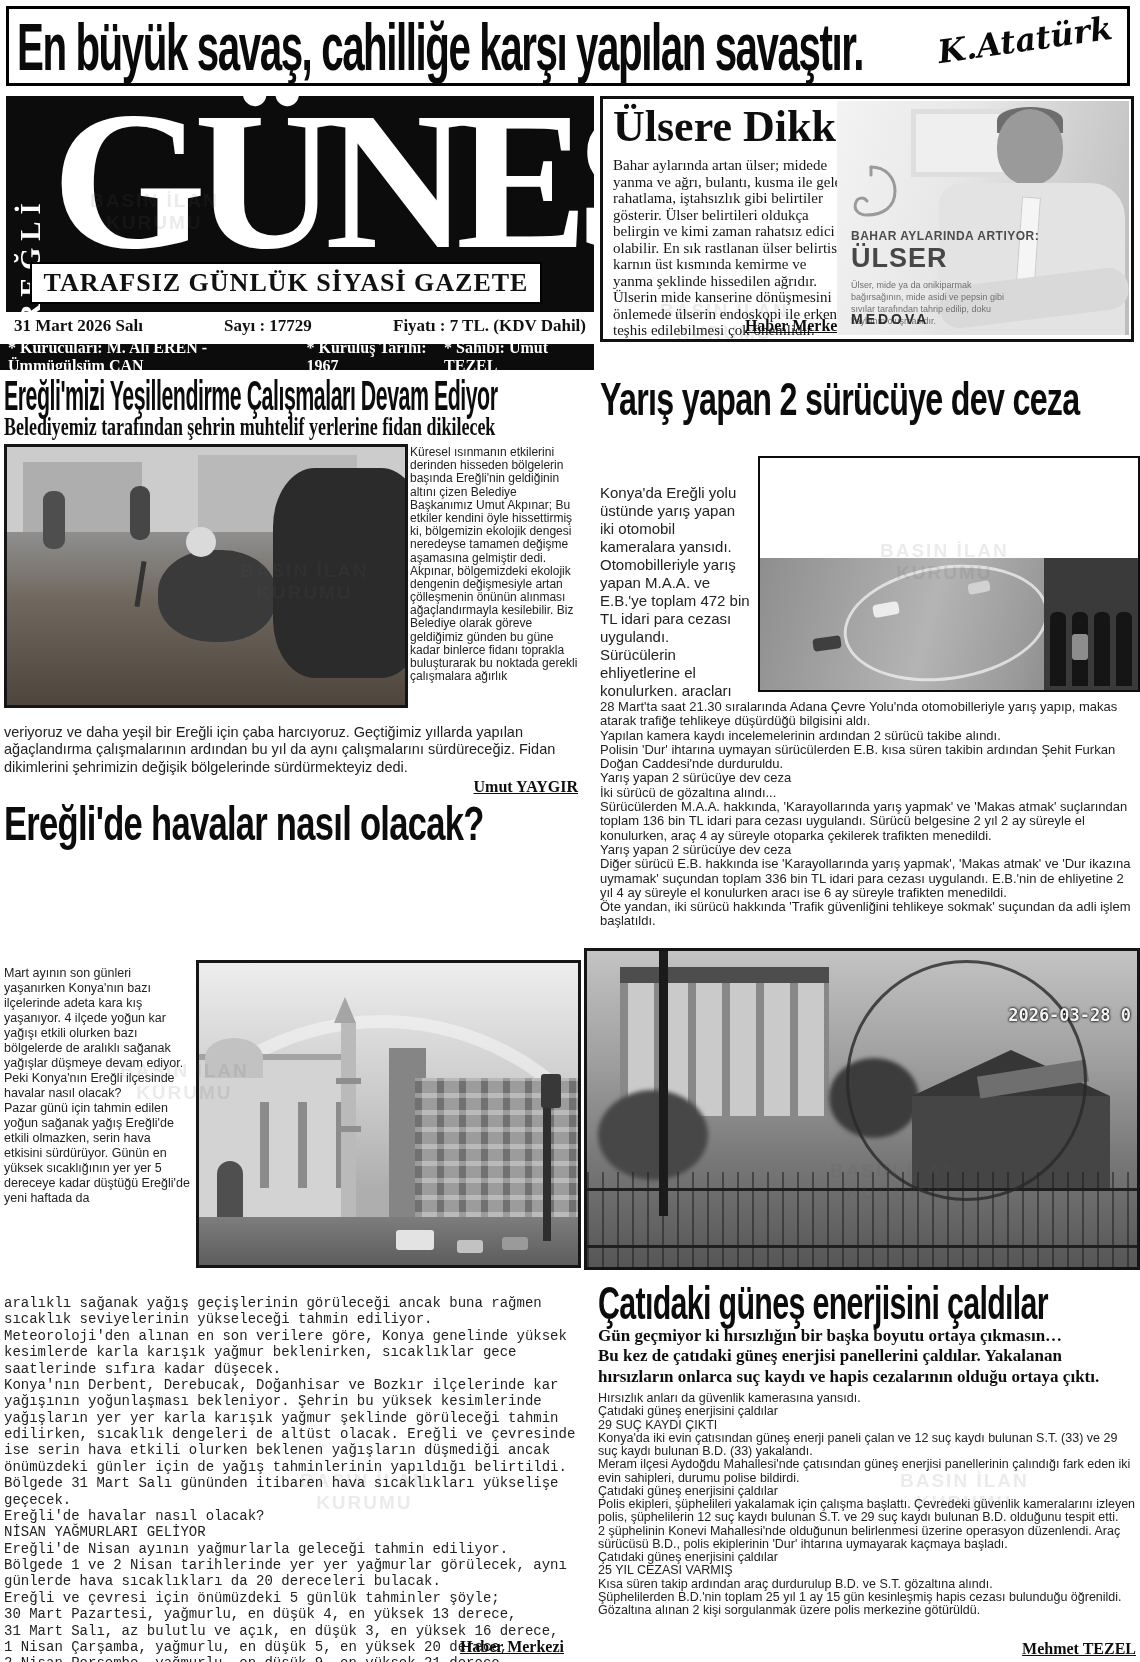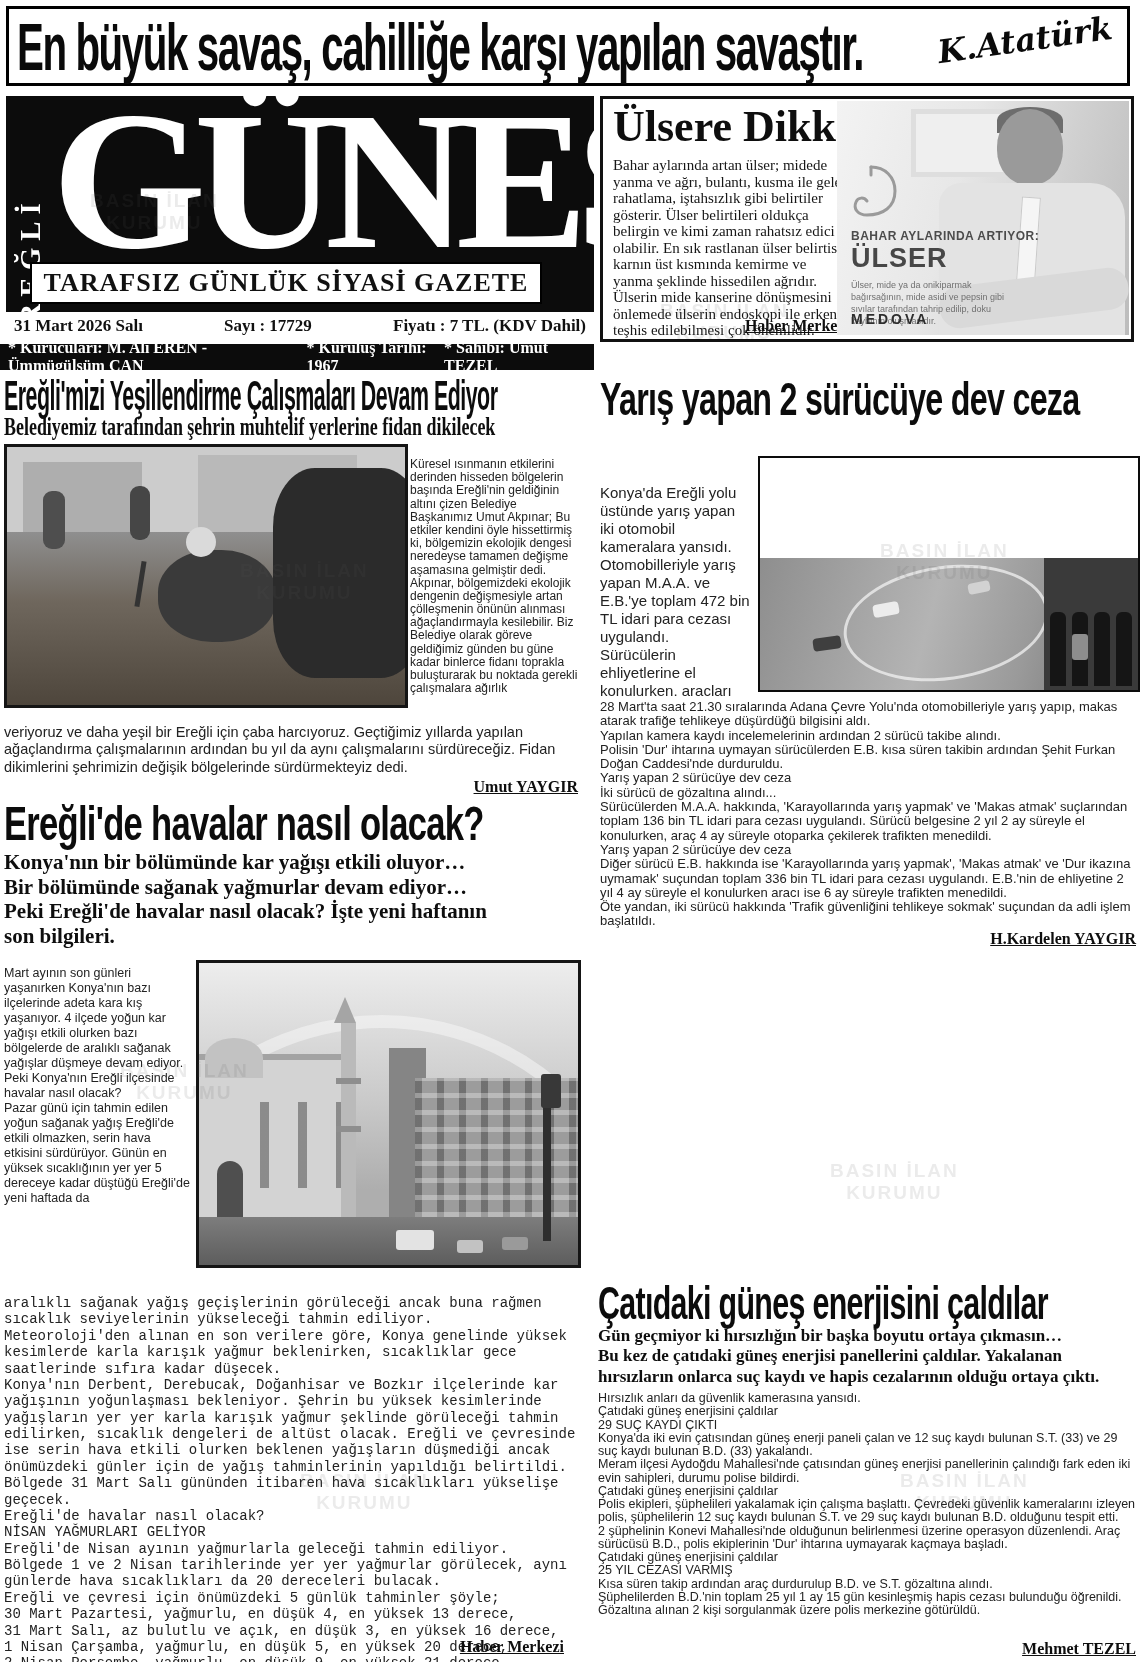--- a/index.html
+++ b/index.html
@@ -70,21 +70,21 @@
   .p1-bld1{position:absolute;left:4%;top:6%;width:30%;height:28%;background:#aeaeae;}
   .p1-bld2{position:absolute;left:48%;top:3%;width:40%;height:31%;background:#b9b9b9;}
   .p1-ground{position:absolute;left:0;top:33%;width:100%;height:67%;
              background:linear-gradient(180deg,#8f8f8f,#6f675d 40%,#4e463c 100%);}
   .p1-fig1{position:absolute;left:9%;top:17%;width:22px;height:58px;background:#4e4e4e;border-radius:9px;}
   .p1-fig2{position:absolute;left:31%;top:15%;width:20px;height:54px;background:#464646;border-radius:9px;}
   .p1-head{position:absolute;left:45%;top:31%;width:30px;height:30px;background:#dadada;border-radius:50%;}
   .p1-body{position:absolute;left:38%;top:40%;width:118px;height:92px;background:#3a3a3a;border-radius:46%;}
   .p1-suit{position:absolute;right:-18px;top:8%;width:150px;height:210px;background:#2b2b2b;border-radius:28%;}
   .p1-sapling{position:absolute;left:33%;top:44%;width:5px;height:46px;background:#333;transform:rotate(9deg);}
-  #col1{left:410px;top:446px;width:168px;height:276px;font-size:12px;line-height:1.1;overflow:hidden;margin-top:12px;}
+  #col1{left:410px;top:446px;width:168px;height:276px;font-size:12px;line-height:1.1;overflow:hidden;}
   #cont1{left:4px;top:724px;width:574px;font-size:14.5px;line-height:1.2;}
   #byline1{left:4px;top:778px;width:574px;}
 
   
   #hl2{left:600px;top:372px;font-size:46px;transform:scaleX(.70);}
   #sub2{left:600px;top:418px;width:536px;font-size:17.5px;line-height:1.18;}
   #col2{left:600px;top:484px;width:150px;height:212px;font-size:15px;line-height:1.2;overflow:hidden;}
   #devceza{left:758px;top:456px;width:378px;height:232px;border:2px solid #0c0c0c;overflow:hidden;}
   #dev-black{position:absolute;left:0;top:0;width:100%;height:100px;background:#0b0b0b;text-align:center;}
   #dev-title{font-weight:900;font-size:52px;line-height:56px;letter-spacing:0px;color:#fff;
@@ -264,27 +264,22 @@
   </div>
   <div id="cont2" class="abs bodytxt">28 Mart'ta saat 21.30 sıralarında Adana Çevre Yolu'nda otomobilleriyle yarış yapıp, makas atarak trafiğe tehlikeye düşürdüğü bilgisini aldı.
 Yapılan kamera kaydı incelemelerinin ardından 2 sürücü takibe alındı.
 Polisin 'Dur' ihtarına uymayan sürücülerden E.B. kısa süren takibin ardından Şehit Furkan Doğan Caddesi'nde durduruldu.
 Yarış yapan 2 sürücüye dev ceza
 İki sürücü de gözaltına alındı...
 Sürücülerden M.A.A. hakkında, 'Karayollarında yarış yapmak' ve 'Makas atmak' suçlarından toplam 136 bin TL idari para cezası uygulandı. Sürücü belgesine 2 yıl 2 ay süreyle el konulurken, araç 4 ay süreyle otoparka çekilerek trafikten menedildi.
 Yarış yapan 2 sürücüye dev ceza
 Diğer sürücü E.B. hakkında ise 'Karayollarında yarış yapmak', 'Makas atmak' ve 'Dur ikazına uymamak' suçundan toplam 336 bin TL idari para cezası uygulandı. E.B.'nin de ehliyetine 2 yıl 4 ay süreyle el konulurken aracı ise 6 ay süreyle trafikten menedildi.
 Öte yandan, iki sürücü hakkında 'Trafik güvenliğini tehlikeye sokmak' suçundan da adli işlem başlatıldı.</div>
-  <div id="byline2" class="abs byline">H.Kardelen YAYGIR</div>
 
   <div id="hl3" class="abs hl">Ereğli'de havalar nasıl olacak?</div>
-  <div id="sub3" class="abs serifb pre">Konya'nın bir bölümünde kar yağışı etkili oluyor…
-Bir bölümünde sağanak yağmurlar devam ediyor…
-Peki Ereğli'de havalar nasıl olacak? İşte yeni haftanın
-son bilgileri.</div>
   <div id="photo3" class="abs photo">
     <div class="p3-sky"></div>
     <div class="p3-rainbow"></div>
     <div class="p3-mosque">
       <div class="p3-dome"></div>
       <div class="p3-door"></div>
       <div class="p3-mosque-win"></div>
     </div>
     <div class="p3-minaret"></div>
     <div class="p3-cone"></div>
@@ -310,20 +305,35 @@
 Ereğli'de Nisan ayının yağmurlarla geleceği tahmin ediliyor.
 Bölgede 1 ve 2 Nisan tarihlerinde yer yer yağmurlar görülecek, aynı günlerde hava sıcaklıkları da 20 dereceleri bulacak.
 Ereğli ve çevresi için önümüzdeki 5 günlük tahminler şöyle;
 30 Mart Pazartesi, yağmurlu, en düşük 4, en yüksek 13 derece,
 31 Mart Salı, az bulutlu ve açık, en düşük 3, en yüksek 16 derece,
 1 Nisan Çarşamba, yağmurlu, en düşük 5, en yüksek 20 derece,
 2 Nisan Perşembe, yağmurlu, en düşük 9, en yüksek 21 derece,
 3 Nisan Cuma, çok bulutlu, en düşük 4, en yüksek 18 derece.</div>
   <div id="byline3" class="abs byline">Haber Merkezi</div>
 
+  <div id="photo4" class="abs photo">
+    <div class="p4-bg"></div>
+    <div class="p4-bldg"></div>
+    <div class="p4-tree1"></div>
+    <div class="p4-tree2"></div>
+    <div class="p4-rooftri"></div>
+    <div class="p4-roofhouse"></div>
+    <div class="p4-panel"></div>
+    <div class="p4-fence"></div>
+    <div class="p4-rail1"></div>
+    <div class="p4-rail2"></div>
+    <div class="p4-pole"></div>
+    <div class="p4-circle"></div>
+    <div id="p4-ts">2026-03-28 0</div>
+  </div>
   <div id="hl4" class="abs hl">Çatıdaki güneş enerjisini çaldılar</div>
   <div id="sub4" class="abs serifb pre">Gün geçmiyor ki hırsızlığın bir başka boyutu ortaya çıkmasın…
 Bu kez de çatıdaki güneş enerjisi panellerini çaldılar. Yakalanan
 hırsızların onlarca suç kaydı ve hapis cezalarının olduğu ortaya çıktı.</div>
   <div id="body4" class="abs bodytxt">Hırsızlık anları da güvenlik kamerasına yansıdı.
 Çatıdaki güneş enerjisini çaldılar
 29 SUÇ KAYDI ÇIKTI
 Konya'da iki evin çatısından güneş enerji paneli çalan ve 12 suç kaydı bulunan S.T. (33) ve 29 suç kaydı bulunan B.D. (33) yakalandı.
 Meram ilçesi Aydoğdu Mahallesi'nde çatısından güneş enerjisi panellerinin çalındığı fark eden iki evin sahipleri, durumu polise bildirdi.
 Çatıdaki güneş enerjisini çaldılar

